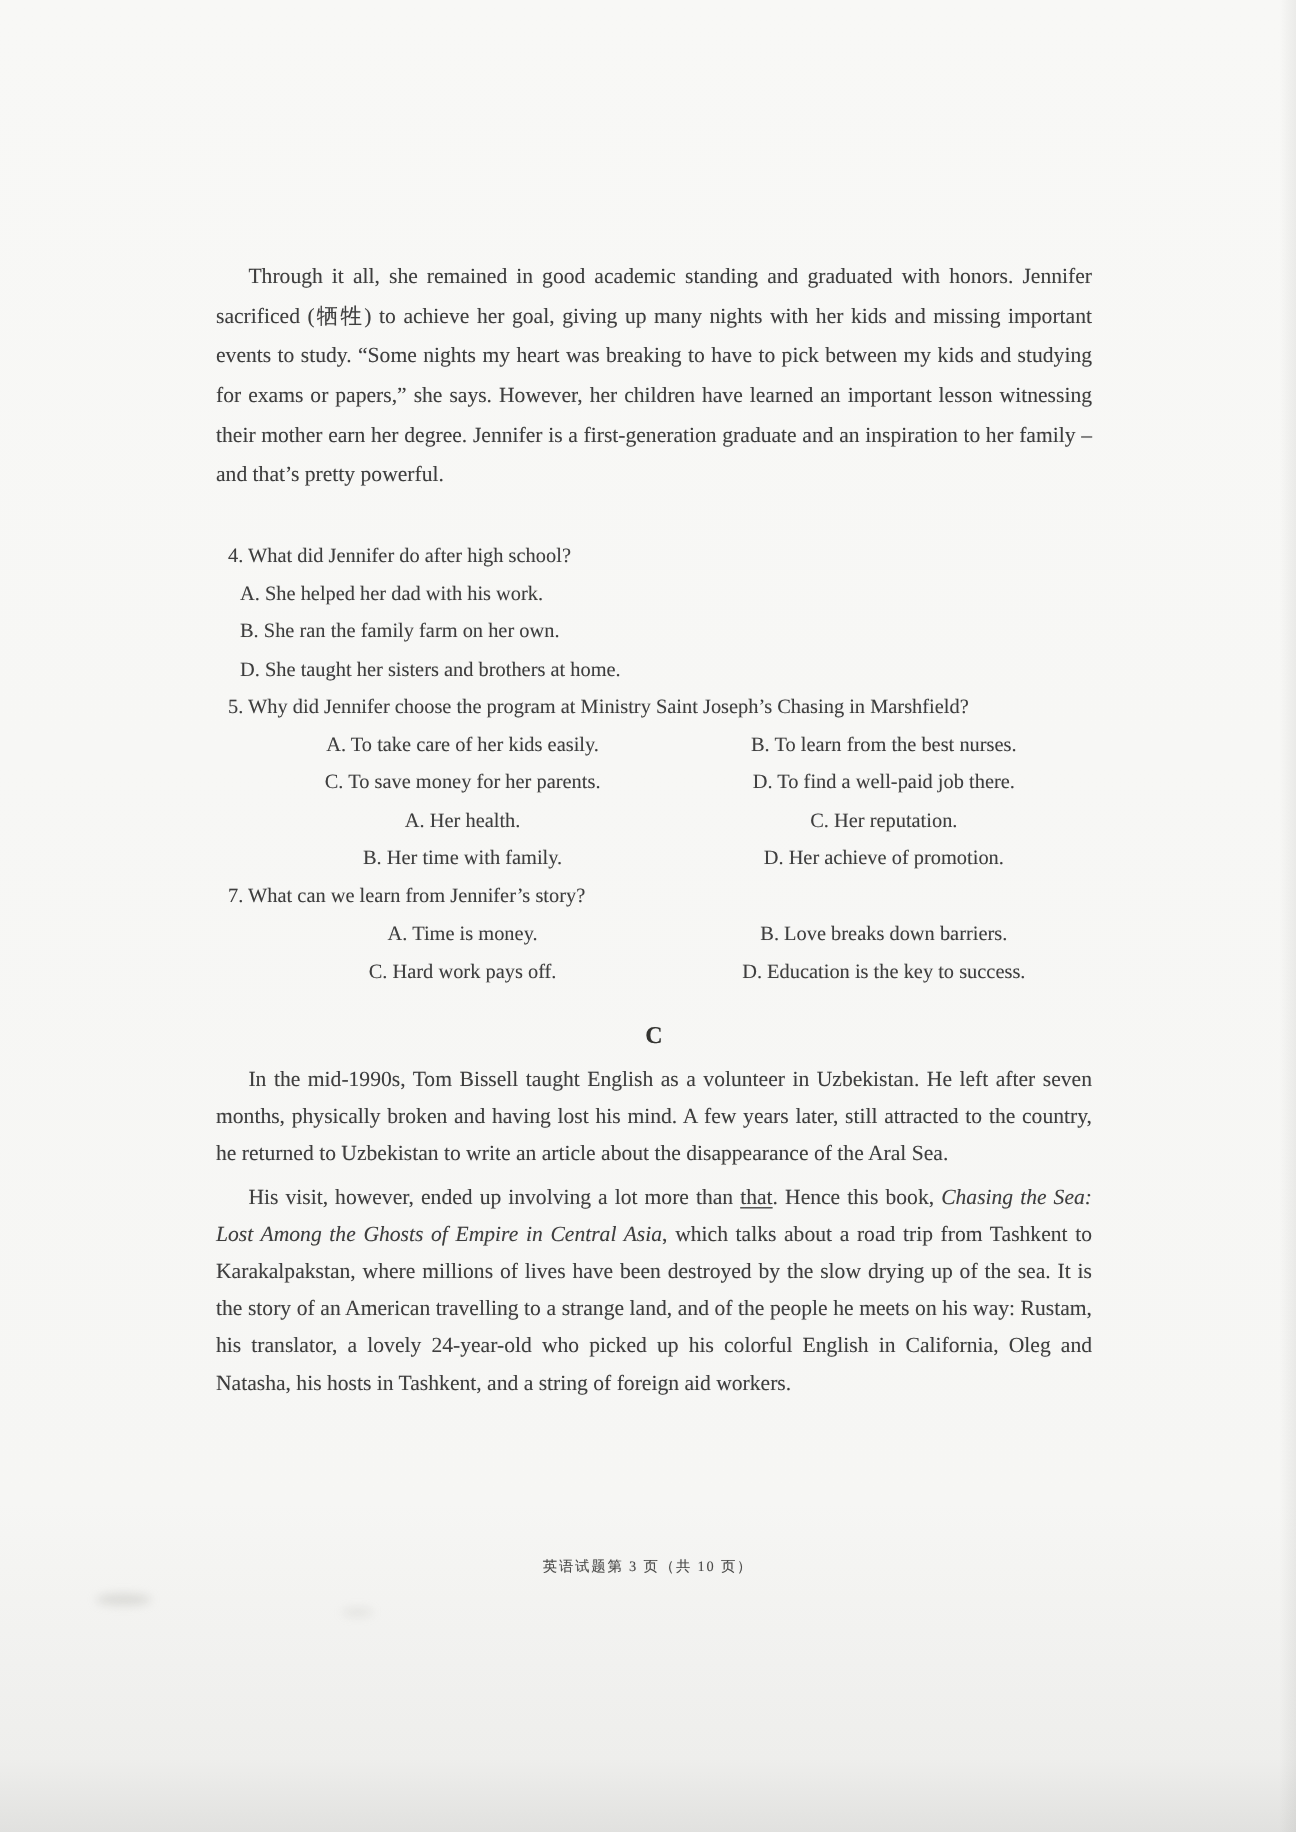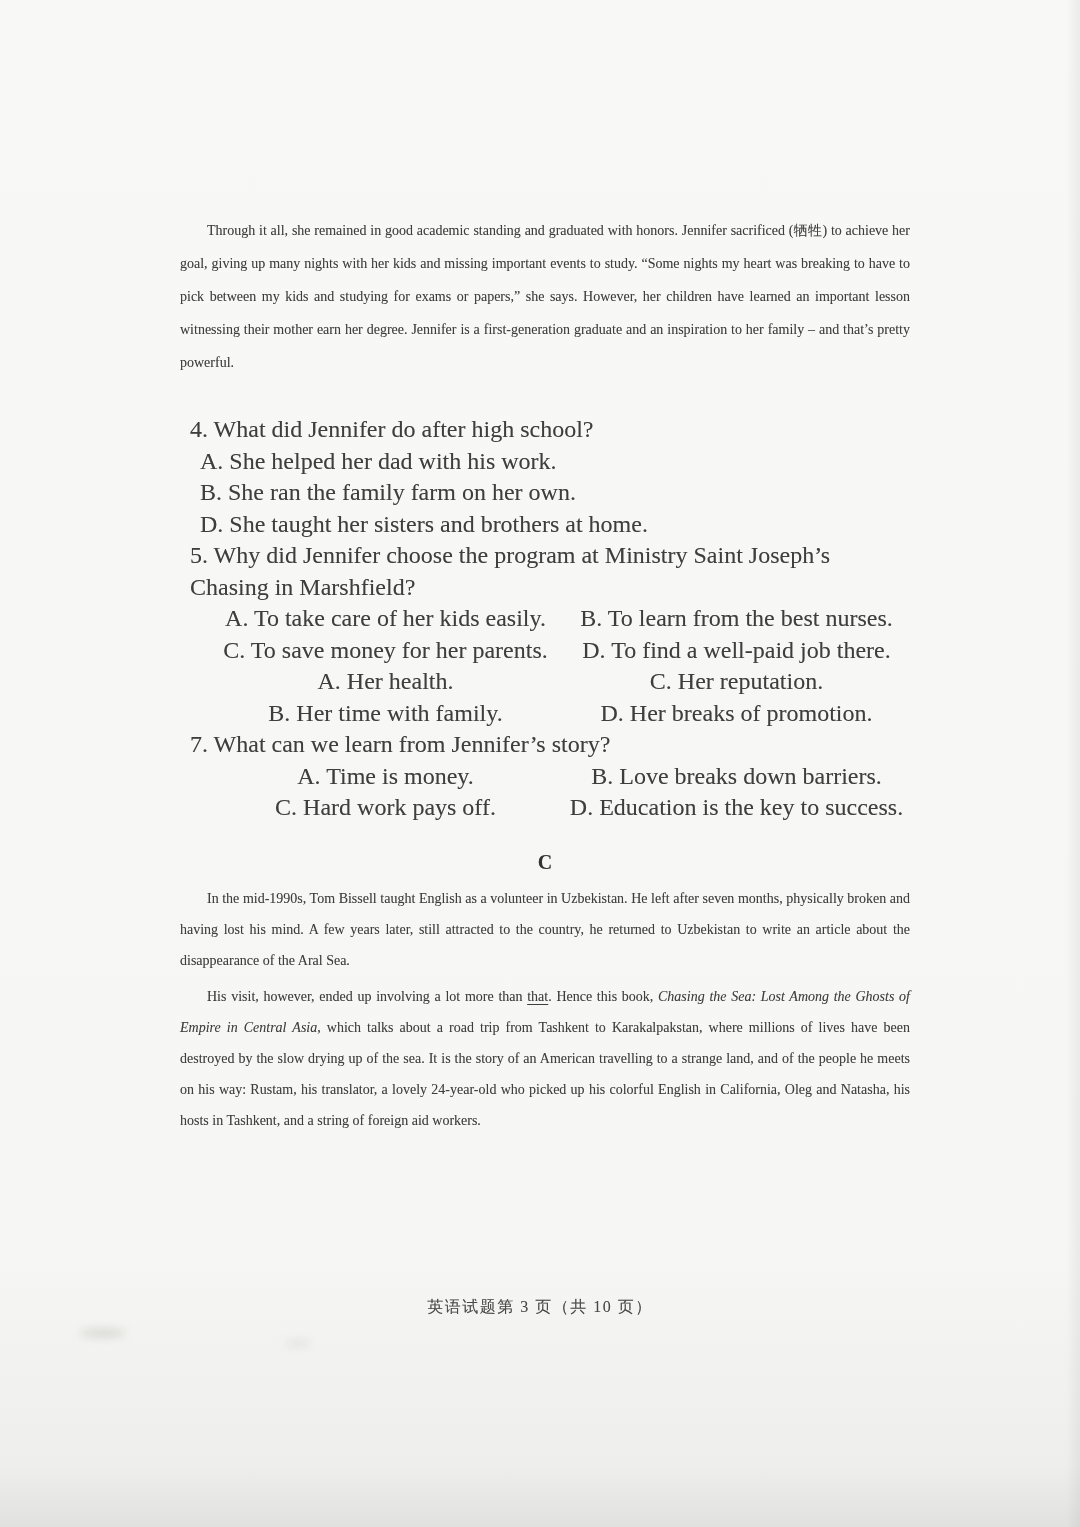--- a/index.html
+++ b/index.html
@@ -27,34 +27,34 @@
   }
   .content {
     position: absolute;
     left: 180px;
     top: 214px;
     width: 730px;
   }
   .passage {
     margin: 0;
     text-align: justify;
-    font-size: 14px;
+    font-size: 18px;
   }
   .jpara {
     line-height: 33px;
     text-indent: 27px;
   }
   .cpara {
     line-height: 31px;
     text-indent: 27px;
   }
   .cpara2 { margin-top: 5px; }
   .questions {
     margin-top: 35px;
-    font-size: 24px;
+    font-size: 17px;
     line-height: 31.5px;
   }
   .q-line { margin-left: 10px; }
   .opt-list { margin-left: 20px; }
   .opt-grid {
     margin-left: 28px;
     display: grid;
     grid-template-columns: 355px 1fr;
     text-align: center;
   }
@@ -70,21 +70,21 @@
     text-decoration: underline;
     text-underline-offset: 3px;
   }
   .i { font-style: italic; }
   .footer {
     position: absolute;
     top: 1297px;
     left: 0;
     width: 100%;
     text-align: center;
-    font-size: 16px;
+    font-size: 12px;
     color: #4a4a48;
     letter-spacing: 1.5px;
   }
   .smudge {
     position: absolute;
     border-radius: 50%;
     filter: blur(4px);
     pointer-events: none;
   }
   .s1 {
@@ -139,21 +139,21 @@
 
       <div class="q-block">
         <div class="opt-grid">
           <div class="opt"><span>A.</span>
             <span>Her health.</span></div>
           <div class="opt"><span>C.</span>
             <span>Her reputation.</span></div>
           <div class="opt"><span>B.</span>
             <span>Her time with family.</span></div>
           <div class="opt"><span>D.</span>
-            <span>Her breaks of promotion.</span></div>
+            <span>Her achieve of promotion.</span></div>
         </div>
       </div>
 
       <div class="q-block">
         <div class="q-line"><span>7.</span>
           <span>What can we learn from Jennifer’s story?</span></div>
         <div class="opt-grid">
           <div class="opt"><span>A.</span>
             <span>Time is money.</span></div>
           <div class="opt"><span>B.</span>

